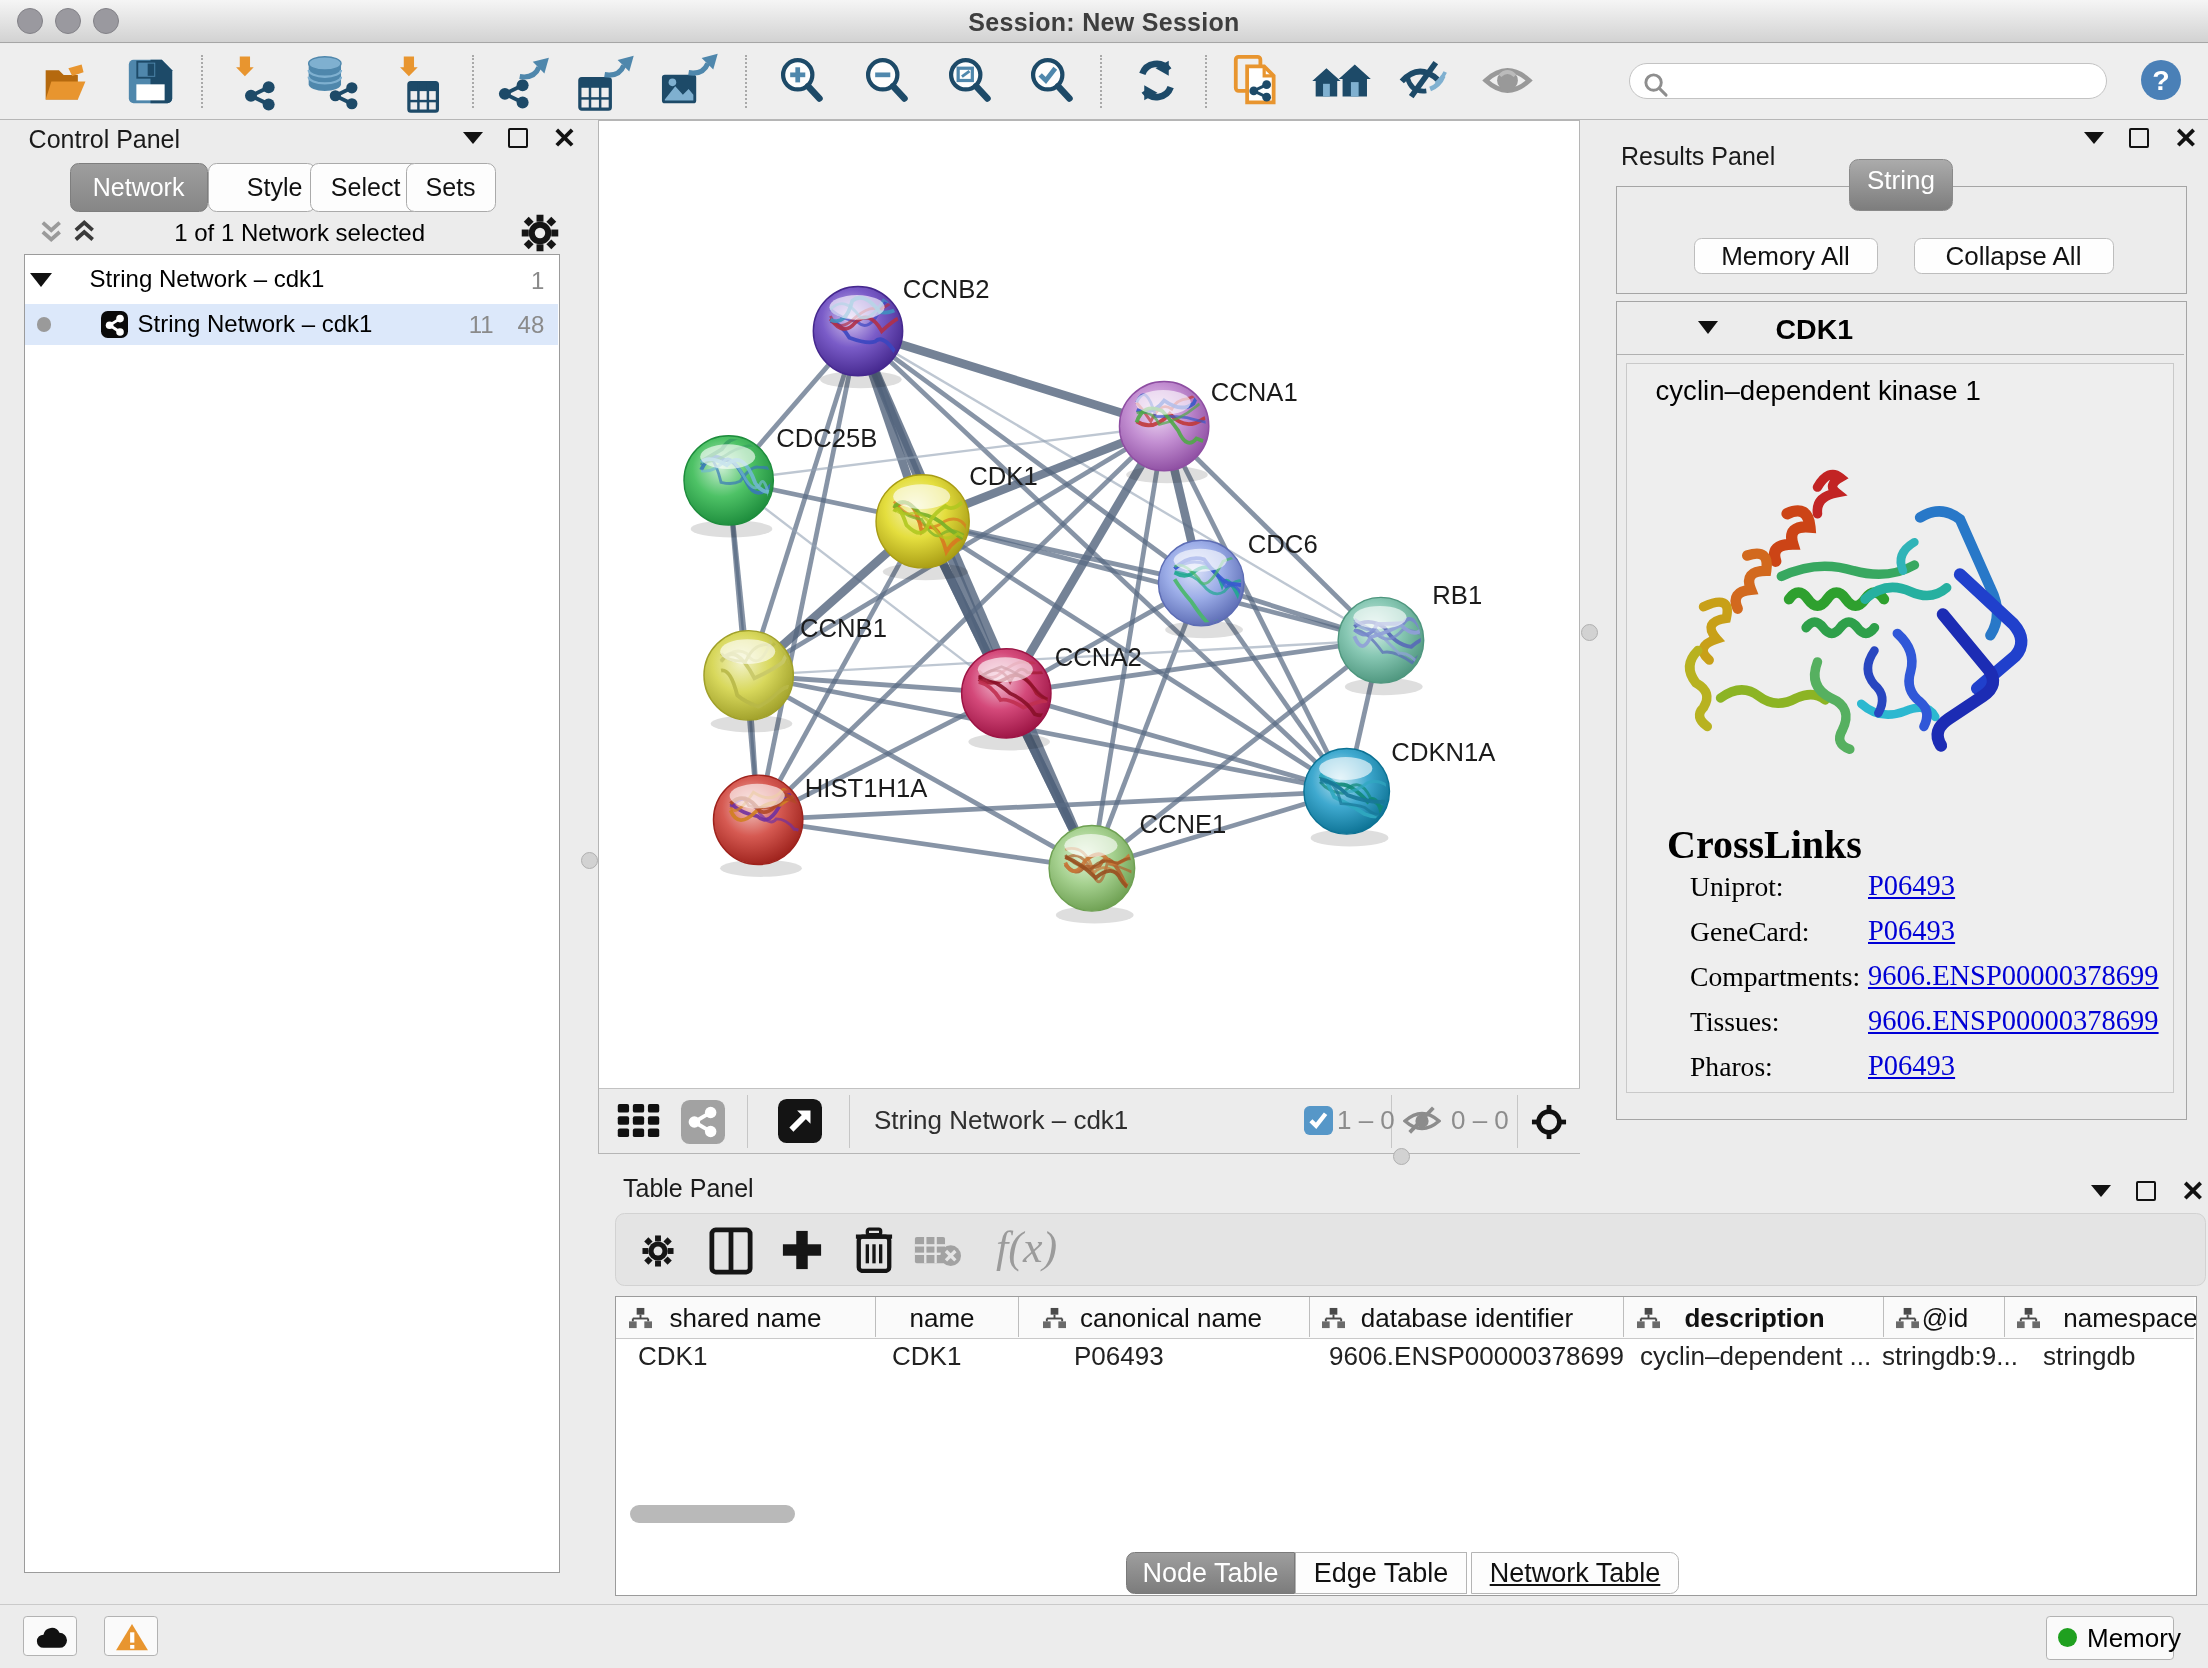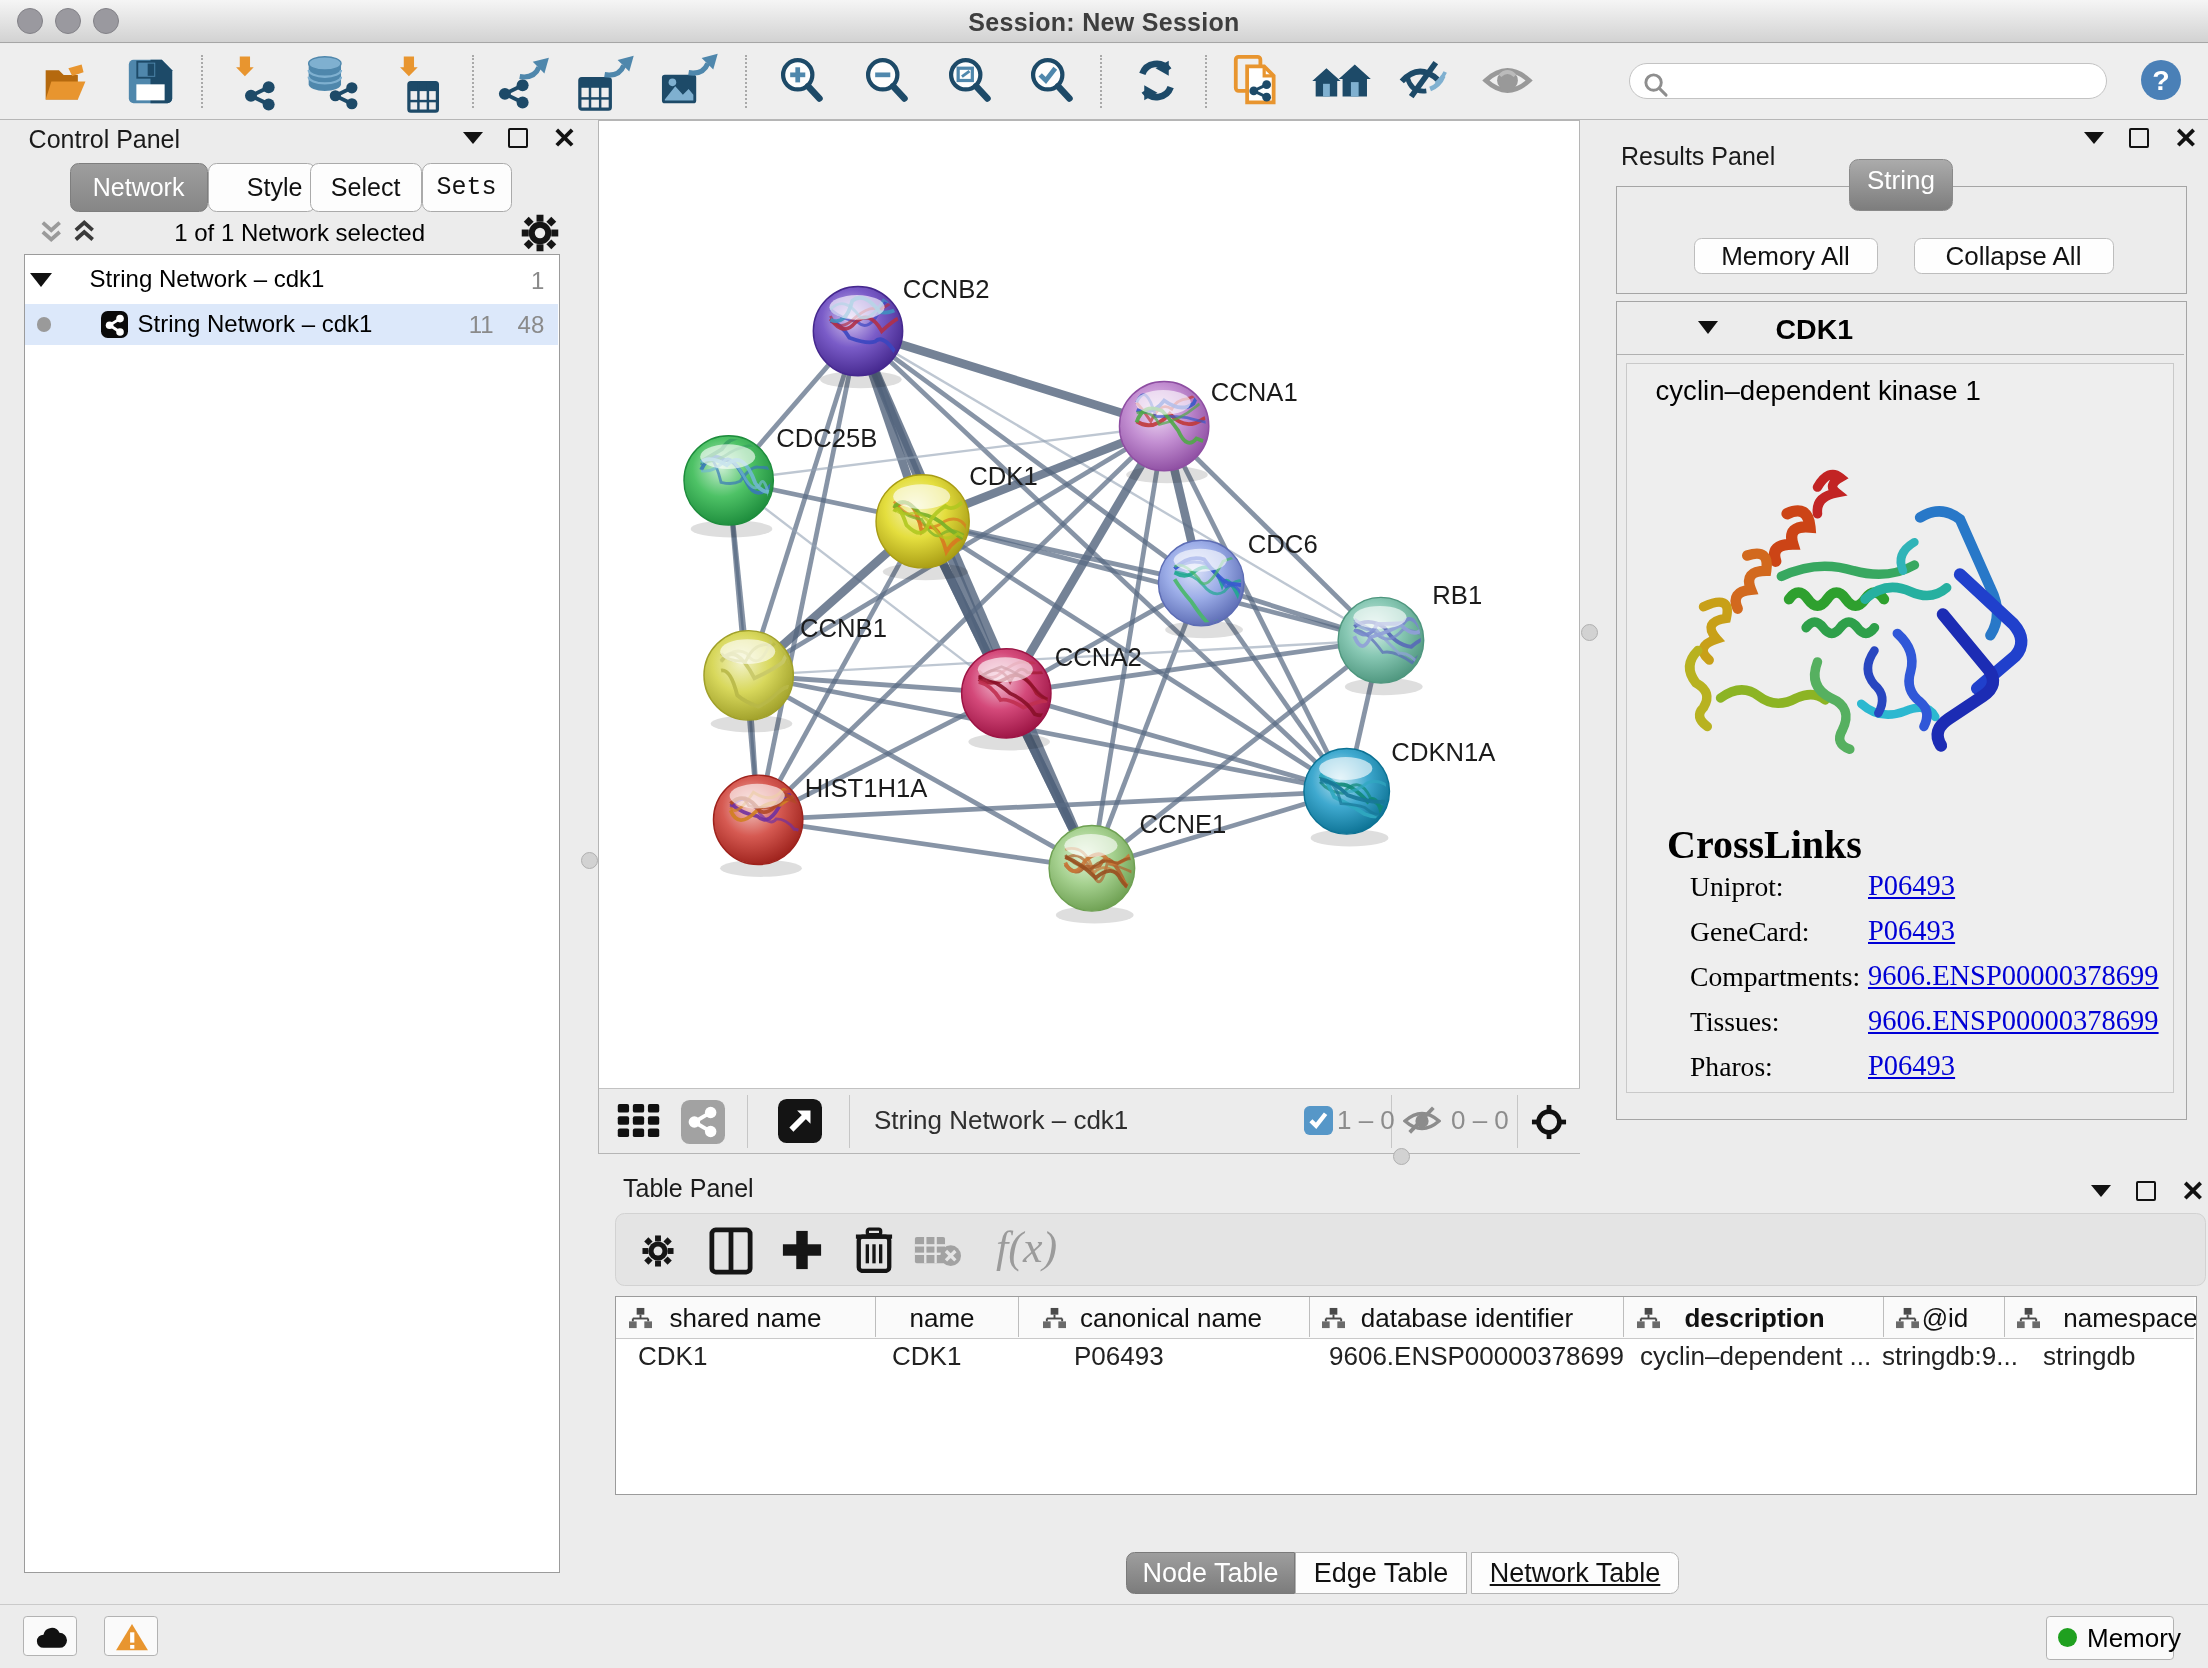--- a/index.html
+++ b/index.html
@@ -64,21 +64,21 @@
     border-bottom:1.9px solid #b0b0b0; }
   #rp-inner { position:absolute; left:9.5px; top:61px; width:548px; height:730px;
     border:1px solid #c9c9c9; background:#eeeeee; }
   .serif { font-family:"Liberation Serif", serif; }
   .xl { color:#0000d6; text-decoration:underline; }
 
   
   #tp { left:598px; top:1167px; width:1610px; height:437px; background:#ececec; }
   #tp-toolbox { position:absolute; left:17px; top:46px; width:1591px; height:73px;
     background:#e4e4e4; border:1px solid #d2d2d2; border-radius:9.5px; }
-  #tp-table { position:absolute; left:17px; top:129px; width:1582px; height:199px;
+  #tp-table { position:absolute; left:17px; top:129px; width:1582px; height:300px;
     background:#fff; border:1.9px solid #9b9b9b; overflow:hidden; }
   #tp-thead { position:absolute; left:0; top:0; width:1578px; height:42px;
     background:#fafafa; border-bottom:1.9px solid #c9c9c9; }
   .th { position:absolute; top:0; height:40px; font-size:26px; color:#111;
     text-align:center; line-height:42px; border-right:1.9px solid #bdbdbd; }
   .td { position:absolute; top:44px; font-size:26px; color:#222; }
   #tp-scroll { position:absolute; left:14.3px; top:208px; width:165px; height:18px;
     background:#b9b9b9; border-radius:9.5px; }
   .seg { position:absolute; top:0; height:42px; border:1px solid #b5b5b5; background:#fdfdfd;
     font-size:27px; color:#111; text-align:center; }
@@ -241,21 +241,21 @@
   <div class="ptitle" style="position:absolute;left:21px;top:4.8px;">Control Panel</div>
   <div class="pbtns" style="left:455px;top:7.6px;">
     <div class="tri-dn"></div>
       <div class="sq"></div>
       <div class="xx">✕</div>
   </div>
   <div style="position:absolute;left:62px;top:43px;width:476px;height:49px;">
     <div class="tab sel" style="left:0; width:138px;">Network</div>
     <div class="tab" style="left:138px; width:108px;padding-left:26px;">Style</div>
     <div class="tab" style="left:240px; width:112px;">Select</div>
-    <div class="tab" style="left:352px; width:90px;font-family:Liberation Mono, monospace;">Sets</div>
+    <div class="tab" style="left:336px; width:90px;">Sets</div>
   </div>
   <div id="cp-subhdr" style="position:absolute;left:16px;top:91px;width:536px;height:43px;">
 <svg style="position:absolute;left:13.3px;top:5.7px;" width="28.5" height="30" viewBox="0 0 30 32">
 <path d="M6 6 L15 14 L24 6" fill="none" stroke="#9a9a9a" stroke-width="4"></path>
 <path d="M6 16 L15 24 L24 16" fill="none" stroke="#9a9a9a" stroke-width="4"></path>
       </svg>
 <svg style="position:absolute;left:46px;top:5.7px;" width="28.5" height="30" viewBox="0 0 30 32">
 <path d="M6 14 L15 6 L24 14" fill="none" stroke="#3a3a3a" stroke-width="4"></path>
 <path d="M6 24 L15 16 L24 24" fill="none" stroke="#3a3a3a" stroke-width="4"></path>
       </svg>

